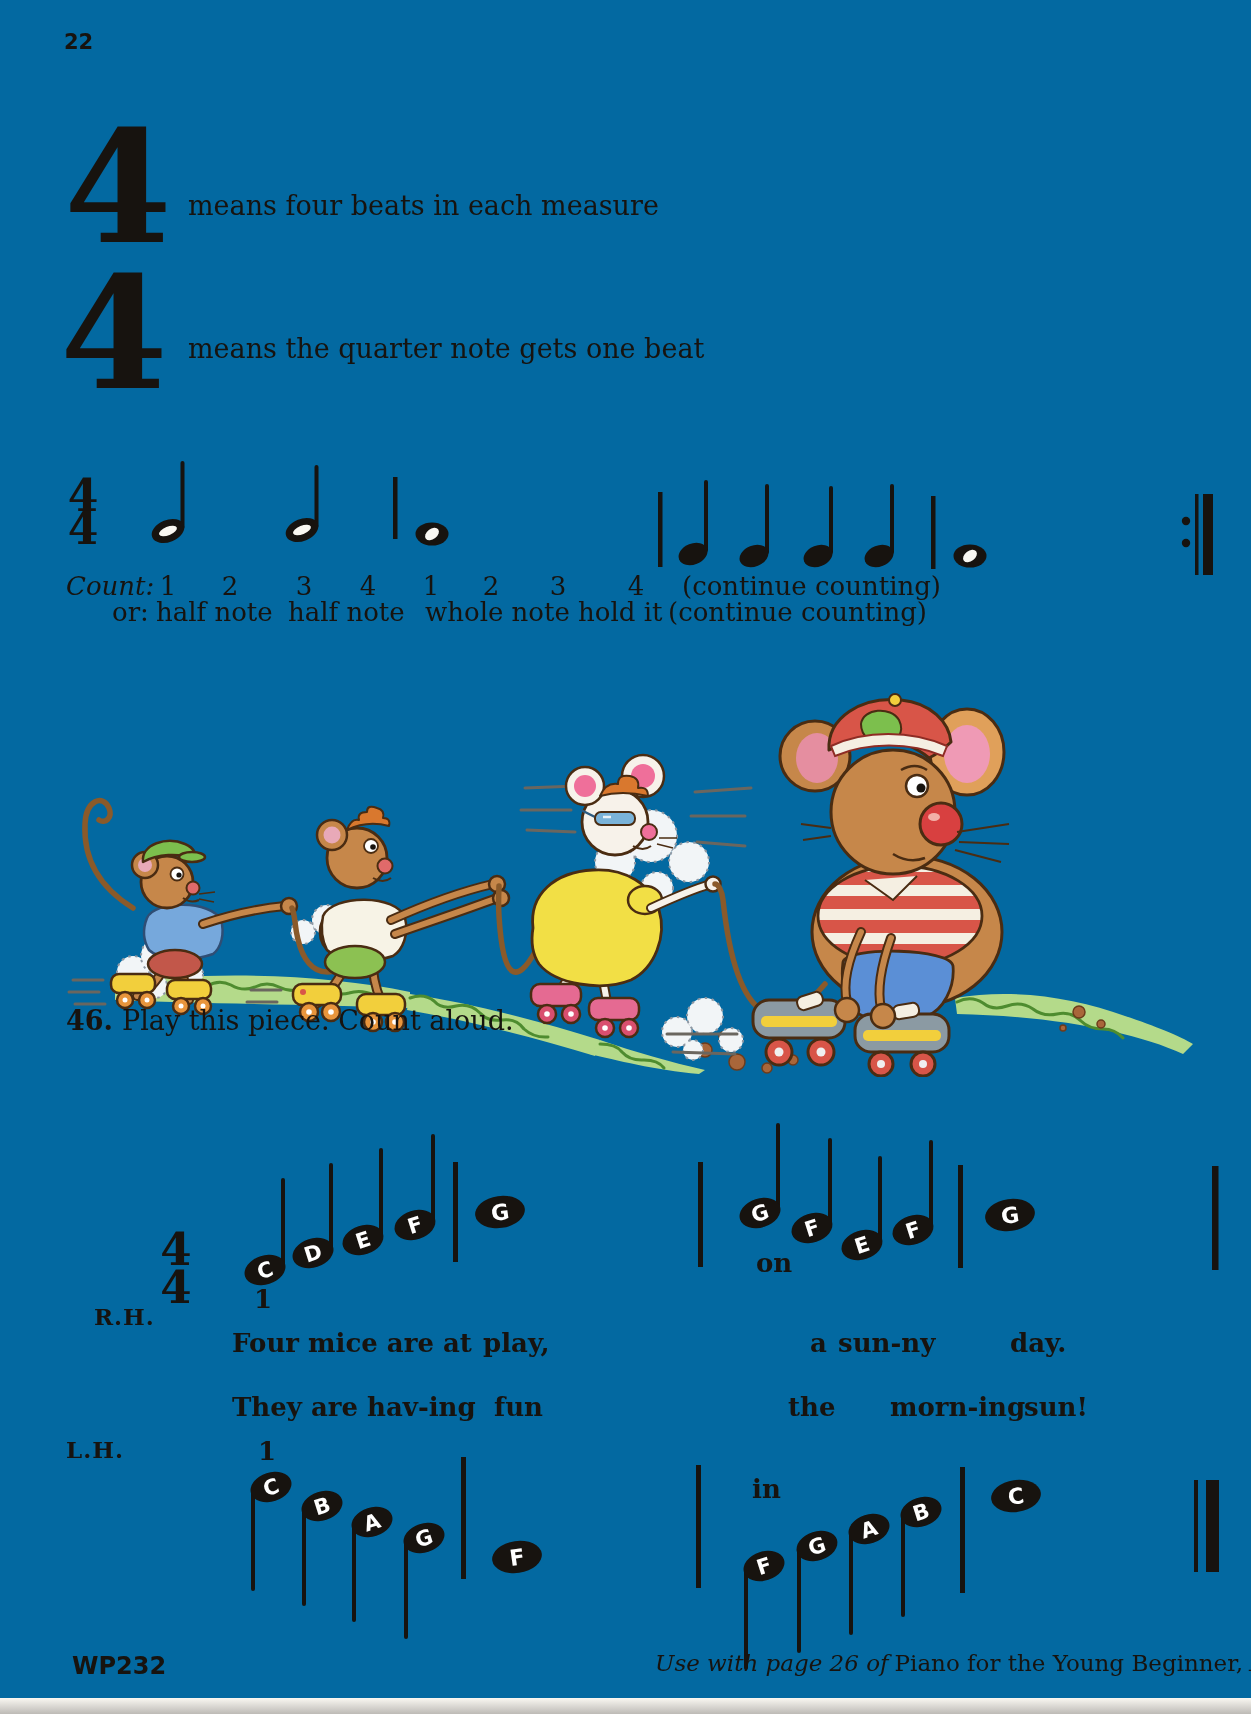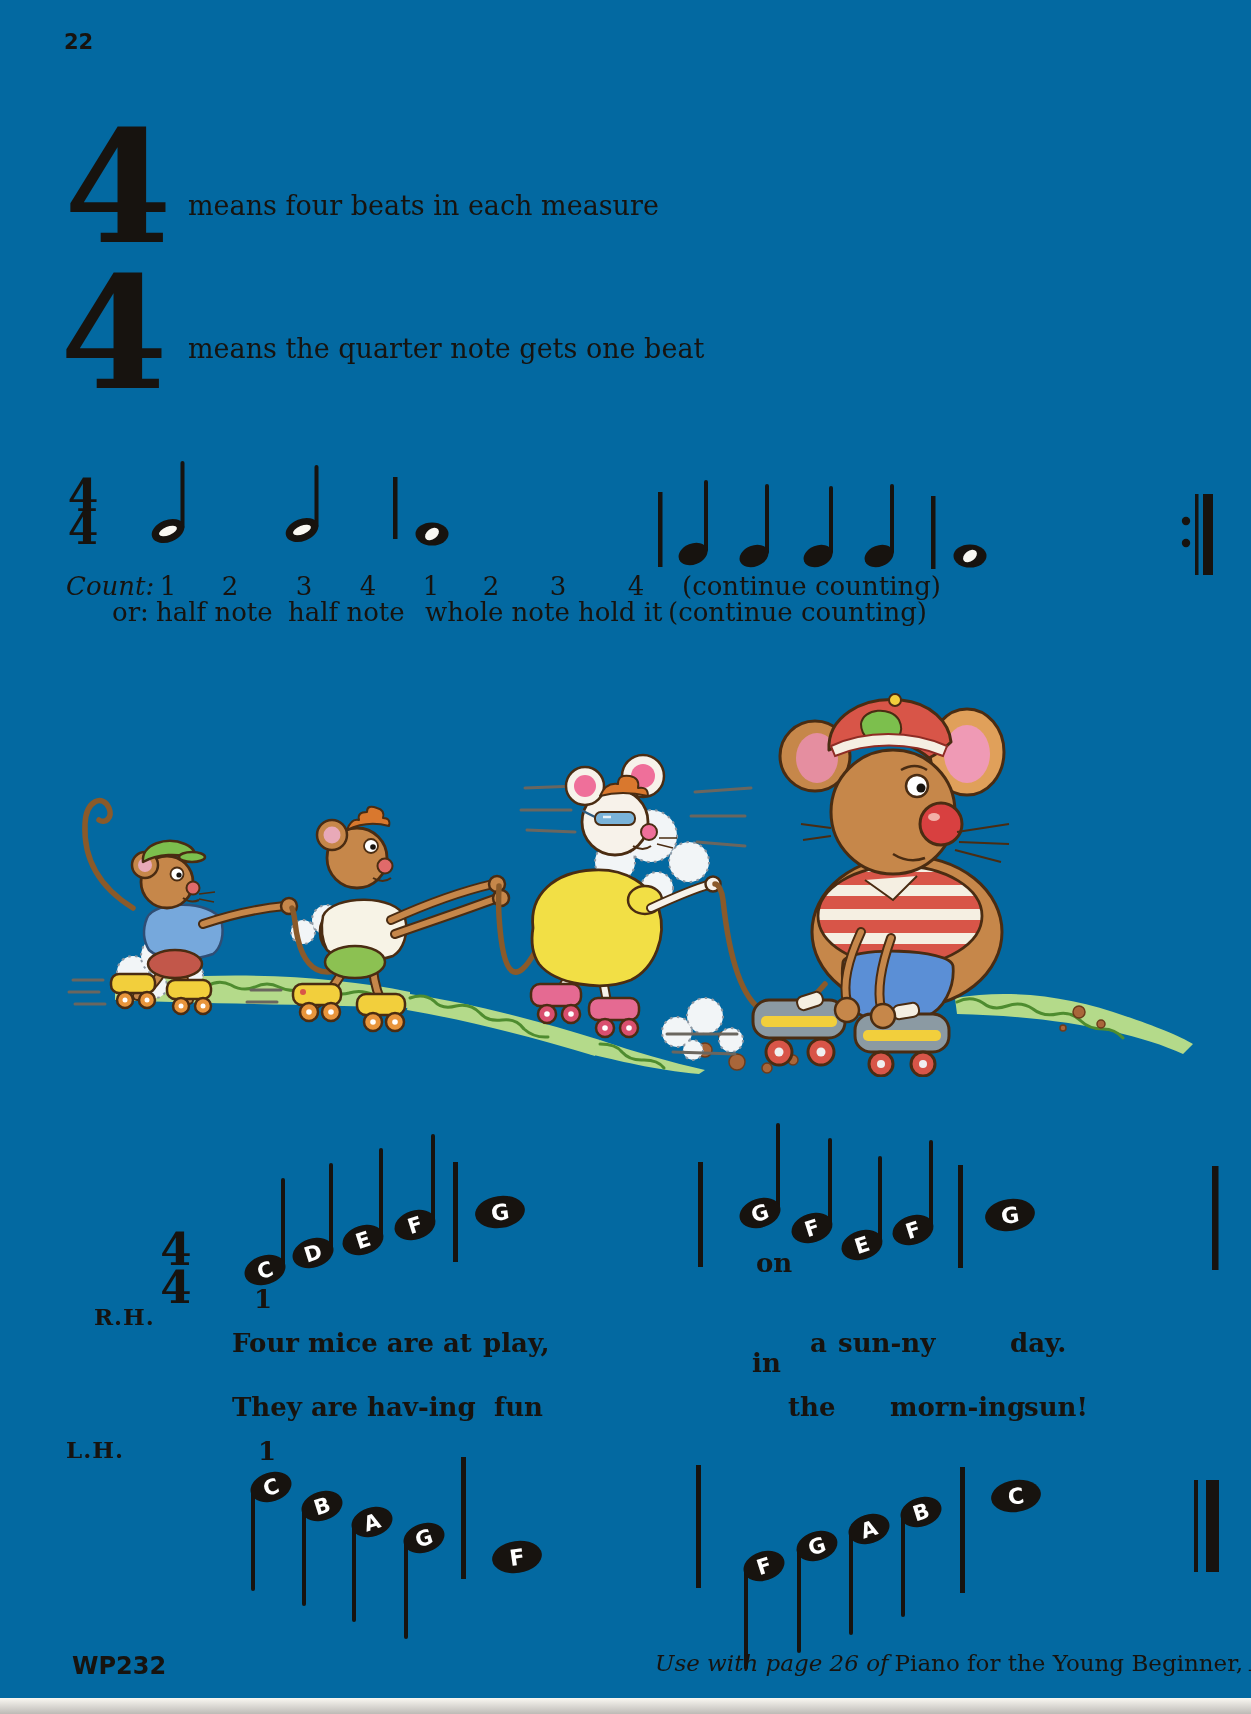--- a/index.html
+++ b/index.html
@@ -366,20 +366,23 @@
       <circle class="oln" cx="862" cy="154" r="11" fill="#fff" stroke-width="2.5"></circle>
           <circle cx="866" cy="156" r="4.5" fill="#17130f"></circle>
       <circle class="oln" cx="886" cy="192" r="21" fill="#d84040" stroke="#7c1c16" stroke-width="3"></circle>
       <ellipse cx="879" cy="185" rx="6" ry="4" fill="#f2b0a8"></ellipse>
       <path d="M838,222 q16,10 32,4" fill="none" stroke="#4a2c12" stroke-width="2.5"></path>
       <path d="M902,200 l52,-8 M904,210 l50,2 M900,218 l46,12 M776,196 l-30,-4 M776,204 l-28,4" stroke="#4a2c12" stroke-width="2" fill="none"></path>
     </g>
   </svg>
   </div>
 
+  <div class="abs exh" style="left:66px;top:1005px;">
+    <b>46.</b><span class="instr">Play this piece. Count aloud.</span>
+  </div>
 
 
   <span class="abs stafflab" style="left:66px;top:1303px;margin-left:28px;">R.H.</span>
 
   <svg class="abs" style="left:0;top:1110px;" width="1251" height="230" viewBox="0 1110 1251 230">
     <text class="tsigB" x="176" y="1265">4</text>
     <text class="tsigB" x="176" y="1303">4</text>
     <text class="fing" x="263" y="1308">1</text>
 
     <g>
@@ -457,21 +460,21 @@
     <span class="abs lyr" style="left:232px;top:1328px;">Four mice are at</span>
     <span class="abs lyr" style="left:483px;top:1328px;">play,</span>
     <span class="abs lyr" style="left:756px;top:1248px;">on</span>
     <span class="abs lyr" style="left:810px;top:1328px;">a</span>
     <span class="abs lyr" style="left:838px;top:1328px;">sun-ny</span>
     <span class="abs lyr" style="left:1010px;top:1328px;">day.</span>
   </div>
   <div>
     <span class="abs lyr" style="left:232px;top:1392px;">They are hav-ing</span>
     <span class="abs lyr" style="left:494px;top:1392px;">fun</span>
-    <span class="abs lyr" style="left:752px;top:1348px;text-align:right;">in</span>
+    <span class="abs lyr" style="left:752px;top:1474px;text-align:right;">in</span>
     <span class="abs lyr" style="left:788px;top:1392px;">the</span>
     <span class="abs lyr" style="left:846px;top:1392px;margin-left:44px;">morn-ing</span>
     <span class="abs lyr" style="left:1024px;top:1392px;">sun!</span>
   </div>
 
   <span class="abs stafflab" style="left:66px;top:1436px;">L.H.</span>
 
   <svg class="abs" style="left:0;top:1430px;" width="1251" height="252" viewBox="0 1430 1251 252">
     <text class="fing" x="267" y="1460">1</text>
 

